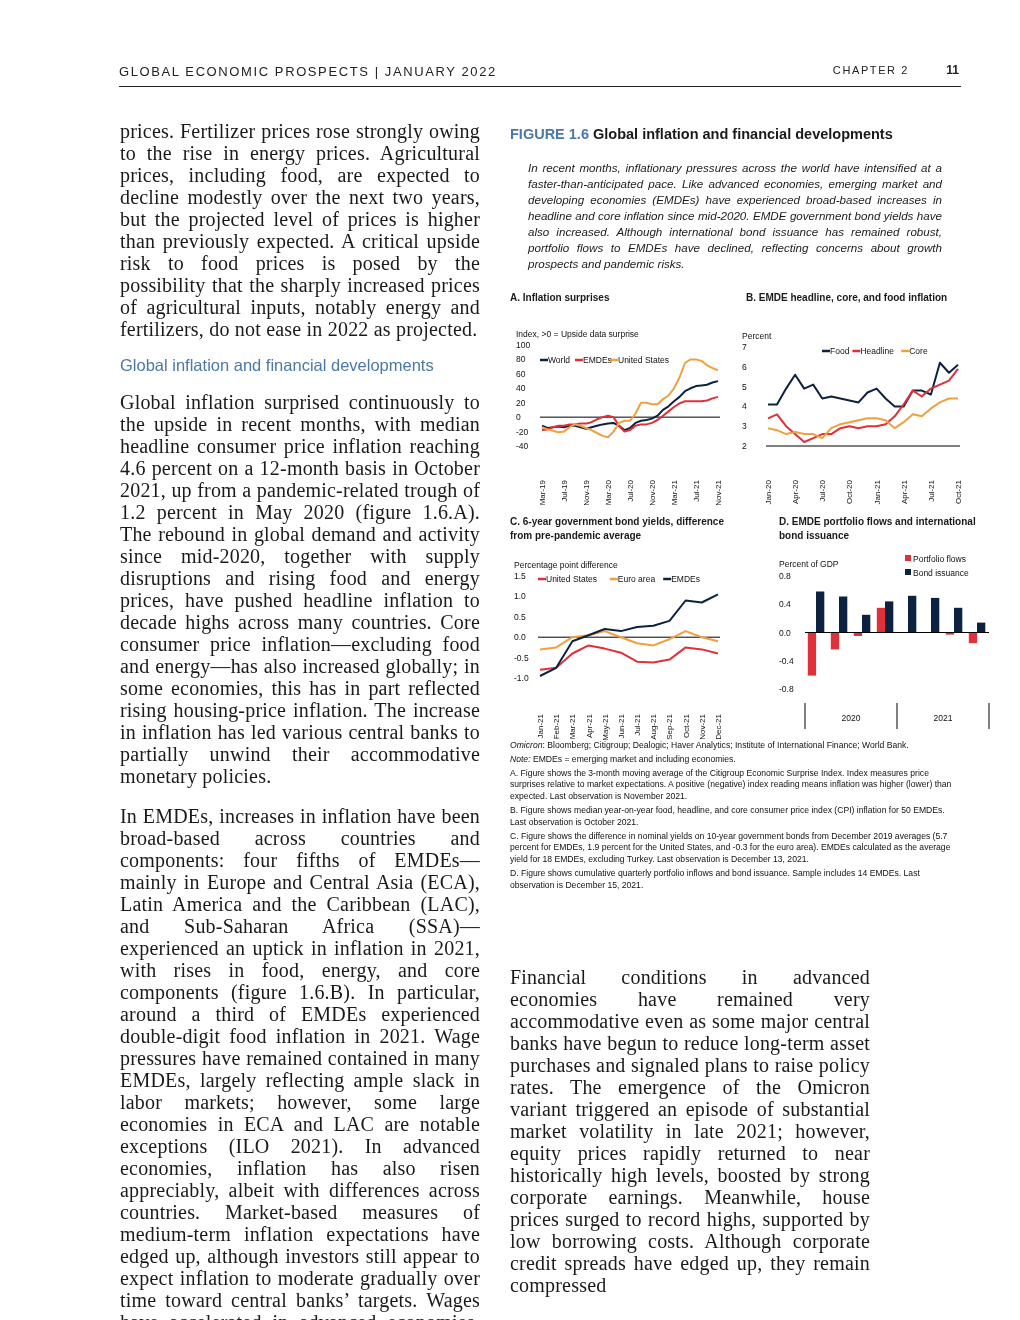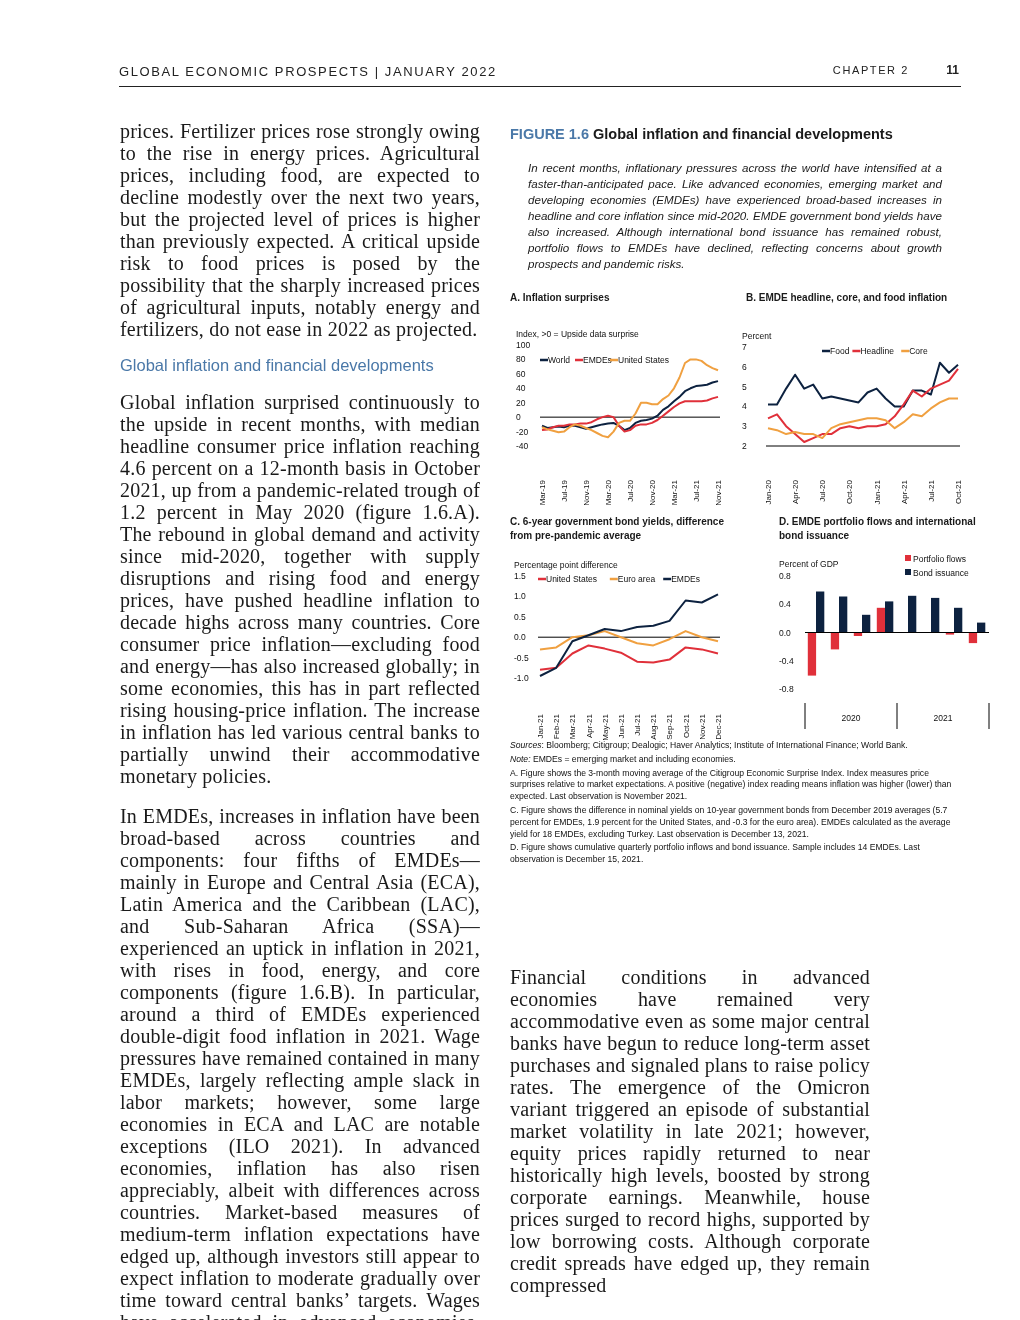--- a/index.html
+++ b/index.html
@@ -177,22 +177,23 @@
       <text x="72" y="166" font-size="8.5" fill="#111" text-anchor="middle">2020</text>
       <text x="164" y="166" font-size="8.5" fill="#111" text-anchor="middle">2021</text>
       <rect x="126" y="0" width="6" height="6" fill="#e0303a"></rect>
       <text x="134" y="7" font-size="8.5" fill="#111">Portfolio flows</text>
       <rect x="126" y="14" width="6" height="6" fill="#0d2240"></rect>
       <text x="134" y="21" font-size="8.5" fill="#111">Bond issuance</text>
     </svg>
 </div>
 
 <div class="notes">
-  <div><i>Sources</i><span>: Bloomberg; Citigroup; Dealogic; Haver Analytics; Institute of International Finance; World Bank.</span></div>
+  <div><i>Omicron</i><span>: Bloomberg; Citigroup; Dealogic; Haver Analytics; Institute of International Finance; World Bank.</span></div>
   <div><i>Note:</i><span> EMDEs = emerging market and including economies.</span></div>
   <div>A. Figure shows the 3-month moving average of the Citigroup Economic Surprise Index. Index measures price surprises relative to market expectations. A positive (negative) index reading means inflation was higher (lower) than expected. Last observation is November 2021.</div>
+  <div>B. Figure shows median year-on-year food, headline, and core consumer price index (CPI) inflation for 50 EMDEs. Last observation is October 2021.</div>
   <div>C. Figure shows the difference in nominal yields on 10-year government bonds from December 2019 averages (5.7 percent for EMDEs, 1.9 percent for the United States, and -0.3 for the euro area). EMDEs calculated as the average yield for 18 EMDEs, excluding Turkey. Last observation is December 13, 2021.</div>
   <div>D. Figure shows cumulative quarterly portfolio inflows and bond issuance. Sample includes 14 EMDEs. Last observation is December 15, 2021.</div>
 </div>
 
 <div class="col-right-text">
   <p class="body">Financial conditions in advanced economies have remained very accommodative even as some major central banks have begun to reduce long-term asset purchases and signaled plans to raise policy rates. The emergence of the Omicron variant triggered an episode of substantial market volatility in late 2021; however, equity prices rapidly returned to near historically high levels, boosted by strong corporate earnings. Meanwhile, house prices surged to record highs, supported by low borrowing costs. Although corporate credit spreads have edged up, they remain compressed</p>
 </div>
 
 </body></html>

